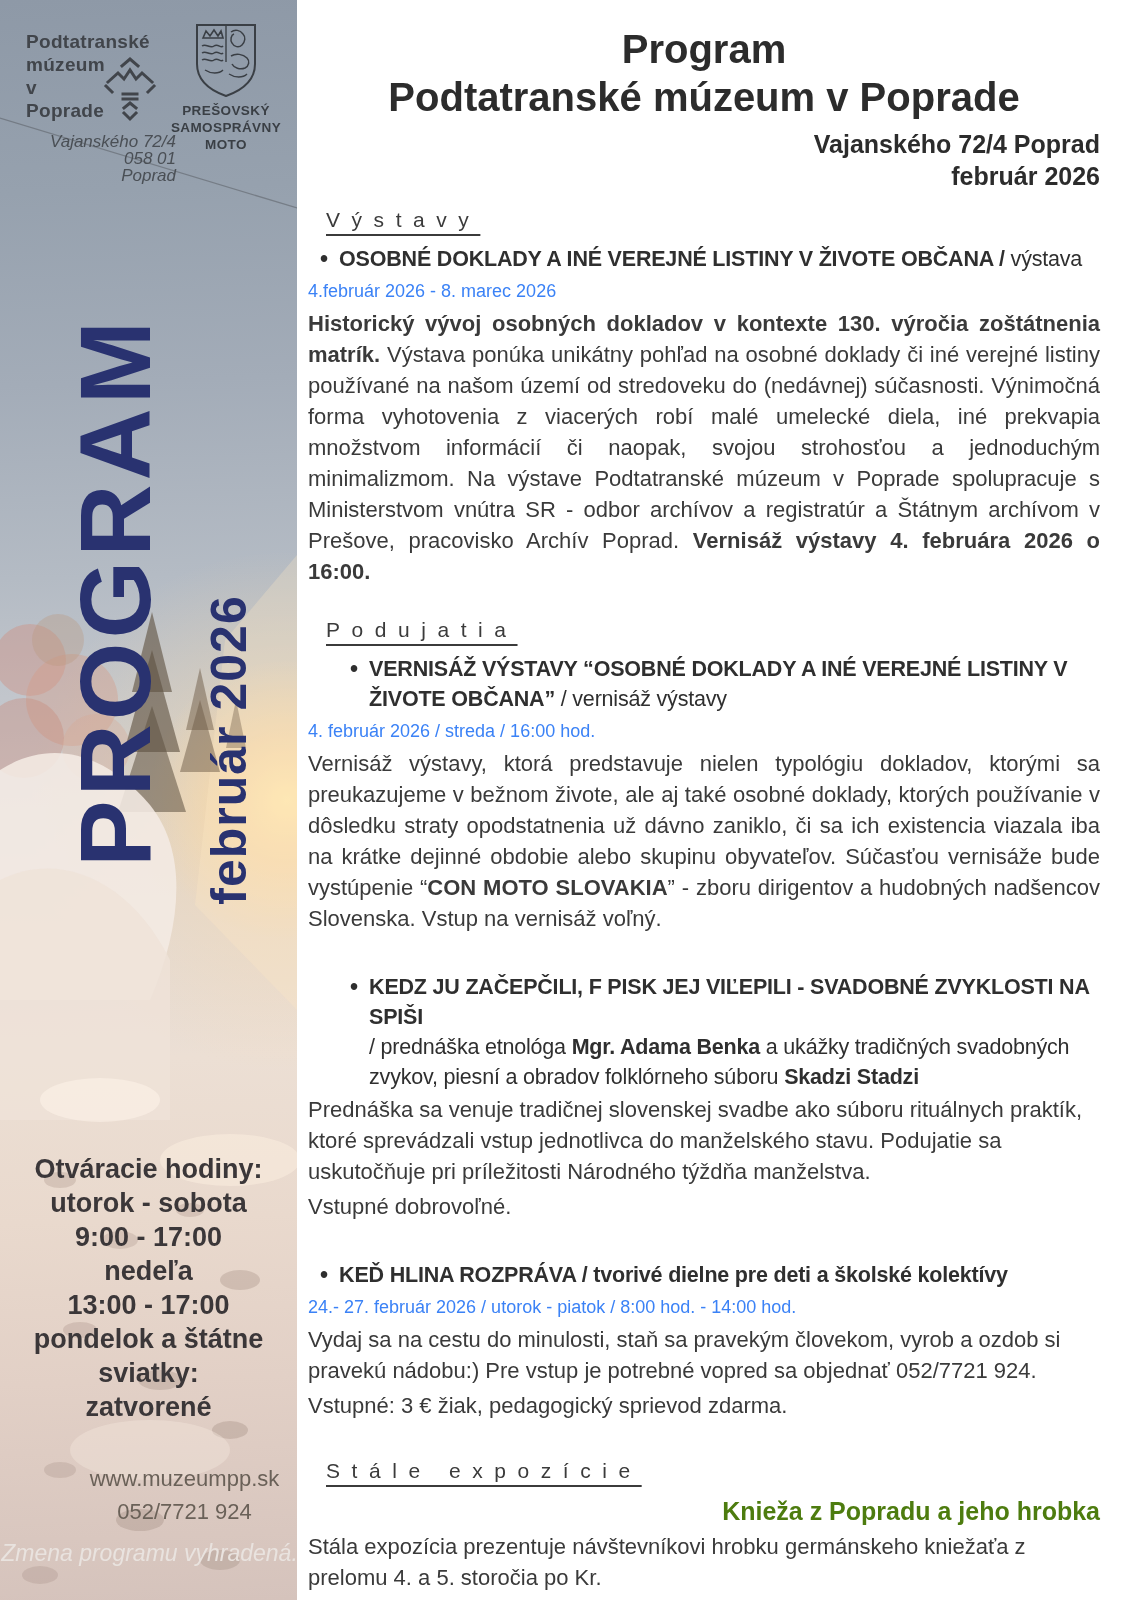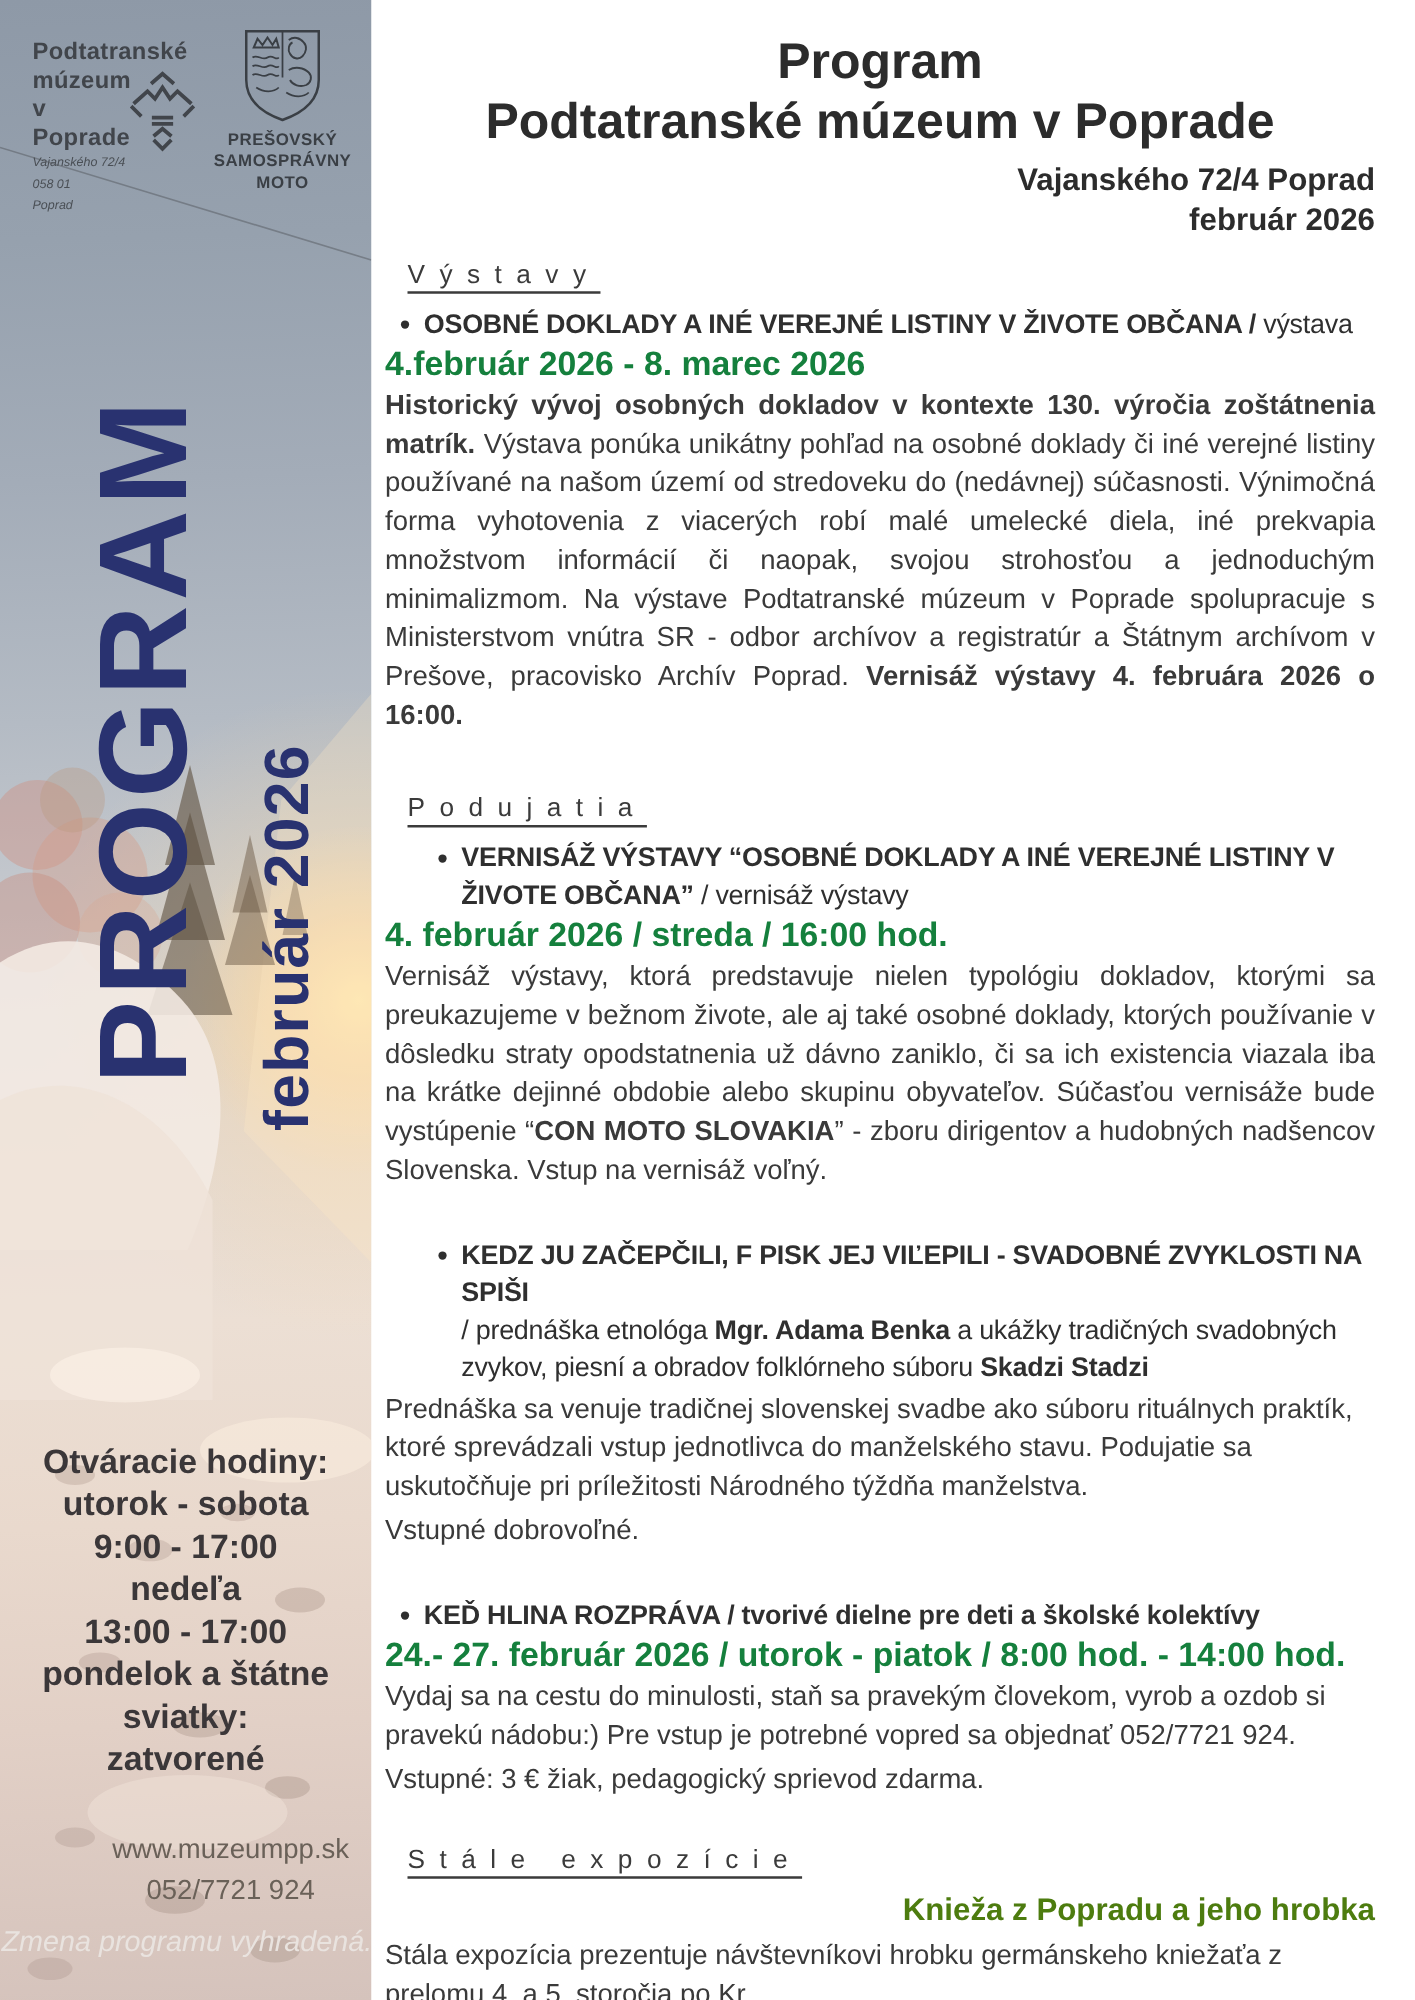--- a/index.html
+++ b/index.html
@@ -9,21 +9,21 @@
   
   .sidebar{position:absolute;left:0;top:0;width:297px;height:1600px;overflow:hidden;
     background:linear-gradient(178deg,
       #8e99a7 0%, #96a1ae 12%, #a3acb8 24%, #b4bbc4 36%, #c7cacf 46%,
       #ded8d6 56%, #ecdfd4 66%, #e9d9cd 76%, #e2d0c6 86%, #d5c3bc 100%);}
   .photo-svg{position:absolute;left:0;top:0;}
 
   .museum-logo{position:absolute;left:26px;top:30px;width:150px;}
   .museum-name div{font-size:19px;font-weight:bold;color:#41454b;line-height:23px;letter-spacing:.3px;}
   .mountain-icon{position:absolute;left:76px;top:26px;}
-  .museum-addr{margin-top:0;font-style:italic;font-size:10px;color:#4a4f55;line-height:17px;}
+  .museum-addr{margin-top:11px;font-style:italic;font-size:17px;color:#4a4f55;line-height:17px;text-align:right;}
 
   .psk{position:absolute;left:162px;top:22px;width:128px;text-align:center;}
   .psk-lines div{font-size:13.5px;font-weight:bold;color:#3a3f45;line-height:17px;letter-spacing:.4px;}
 
   .v-title{position:absolute;left:-225px;top:536px;width:680px;height:112px;
     transform:rotate(-90deg);font-size:100px;font-weight:bold;letter-spacing:4px;
     color:#293270;text-align:center;line-height:112px;white-space:nowrap;}
   .v-sub{position:absolute;left:-1px;top:720px;width:460px;height:60px;
     transform:rotate(-90deg);font-size:50px;font-weight:bold;letter-spacing:1px;
     color:#293270;text-align:center;line-height:60px;white-space:nowrap;}
@@ -41,24 +41,24 @@
   .h2{font-size:40px;font-weight:bold;text-align:center;color:#2c2c2c;margin:2px 0 8px;line-height:46px;}
   .addr{text-align:right;font-weight:bold;font-size:25px;color:#2c2c2c;line-height:32px;}
   .sec{font-size:21px;color:#3b3b3b;letter-spacing:.55em;text-decoration:underline;
        text-underline-offset:7px;text-decoration-thickness:1.5px;padding-left:18px;margin:16px 0 12px;}
   .bullet{display:flex;gap:11px;padding-left:12px;margin:0 0 2px;}
   .bullet.indent{padding-left:42px;}
   .dot{font-size:23px;font-weight:bold;line-height:30px;color:#2f2f2f;}
   .dot::before{content:"\2022";}
   .btxt{font-size:21.5px;line-height:30px;letter-spacing:-.2px;color:#2f2f2f;}
   .btxt b{font-weight:bold;}
-  .date{font-size:27px;font-weight:bold;color:#15803d;line-height:30px;margin:0 0 2px;}
+  .date{font-size:18px;font-weight:normal;color:#3b82f6;line-height:30px;margin:0 0 2px;}
   .para{font-size:22px;line-height:31px;margin:0 0 4px;color:#3a3a3a;}
   .just{text-align:justify;}
-  .mt-lg{margin-top:48px;}
+  .mt-lg{margin-top:31px;}
   .mt-xl{margin-top:38px;}
   .expo-title{font-size:25px;font-weight:bold;color:#4d7c0f;margin:4px 0 4px;line-height:32px;text-align:right;}
   b{font-weight:bold;}
 </style>
 </head>
 <body>
 
 <div class="page">
 
   <aside class="sidebar">

